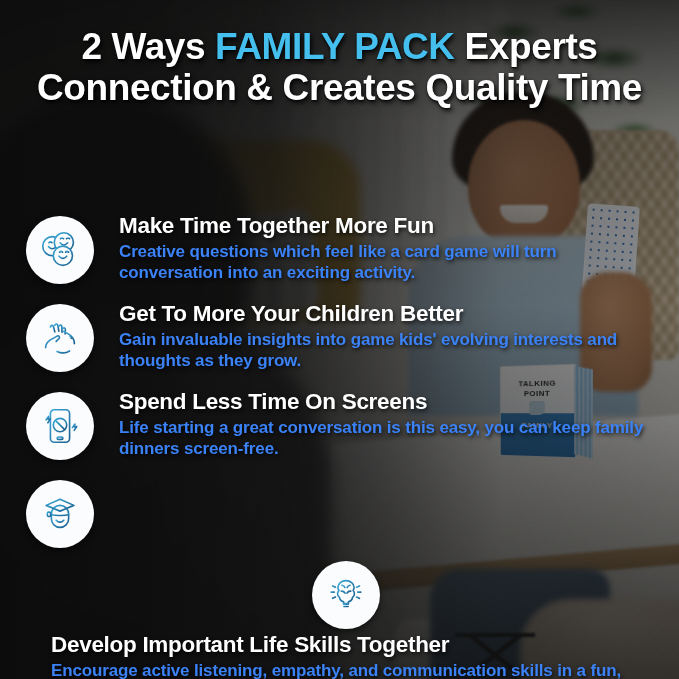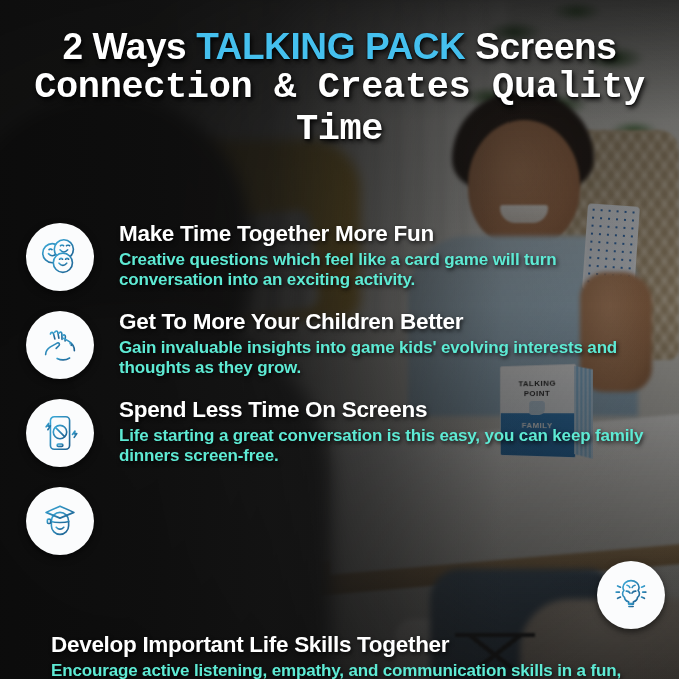--- a/index.html
+++ b/index.html
@@ -229,29 +229,29 @@
     text-align:center;
     color:#ffffff;
     font-weight:800;
     font-size:37px;
     line-height:1.12;
     letter-spacing:-.4px;
     text-shadow:2px 3px 5px rgba(0,0,0,.85), 0 1px 2px rgba(0,0,0,.9);
     padding:0 14px;
   }
   .headline .accent { color:#45c0ee; }
-  .hl-line2 { display:block;font-family:Liberation Mono, monospace; }
+  .hl-line2 { display:block; }
 
   .features {
     position:absolute; left:0; right:0; top:203px;
   }
   .feature {
     position:relative;
     display:flex;
-    align-items:flex-end;
+    align-items:center;
     padding:0 14px 0 26px;
     height:88px;
   }
   .feature:last-child { height:96px;flex-direction:column; }
 
   .icon-badge {
     flex:0 0 auto;
     width:68px; height:68px;
     border-radius:50%;
     background:#fbfcfd;
@@ -264,21 +264,21 @@
   .feature-text { margin-left:25px; padding-top:3px; }
   .feature-title {
     color:#ffffff;
     font-weight:800;
     font-size:22.5px;
     line-height:1.14;
     letter-spacing:-.3px;
     text-shadow:1px 2px 4px rgba(0,0,0,.8);
   }
   .feature-desc {
-    color:#5eead4;
+    color:#3b82f6;
     font-weight:700;
     font-size:17px;
     line-height:1.22;
     margin-top:3px;
     letter-spacing:-.15px;
     text-shadow:1px 2px 4px rgba(0,0,0,.85);
   }
 </style>
 </head>
 <body>
@@ -316,21 +316,21 @@
     <div class="bg-jeans"></div>
     <div class="bg-chair2"></div>
     <div class="bg-strap"></div>
   </div>
 
   <div class="scrim"></div>
 
   <div class="content">
 
     <div class="headline">
-      <span>2 Ways </span><span class="accent">TALKING PACK</span><span> Screens</span>
+      <span>2 Ways </span><span class="accent">FAMILY PACK</span><span> Experts</span>
       <span class="hl-line2">Connection &amp; Creates Quality Time</span>
     </div>
 
     <div class="features">
 
       <div class="feature">
         <div class="icon-badge">
           <svg viewBox="0 0 48 48" fill="none" stroke="#2b7fb8" stroke-width="1.7" stroke-linecap="round" stroke-linejoin="round">
             <defs>
               <linearGradient id="g1" x1="0" y1="0" x2="1" y2="1">

